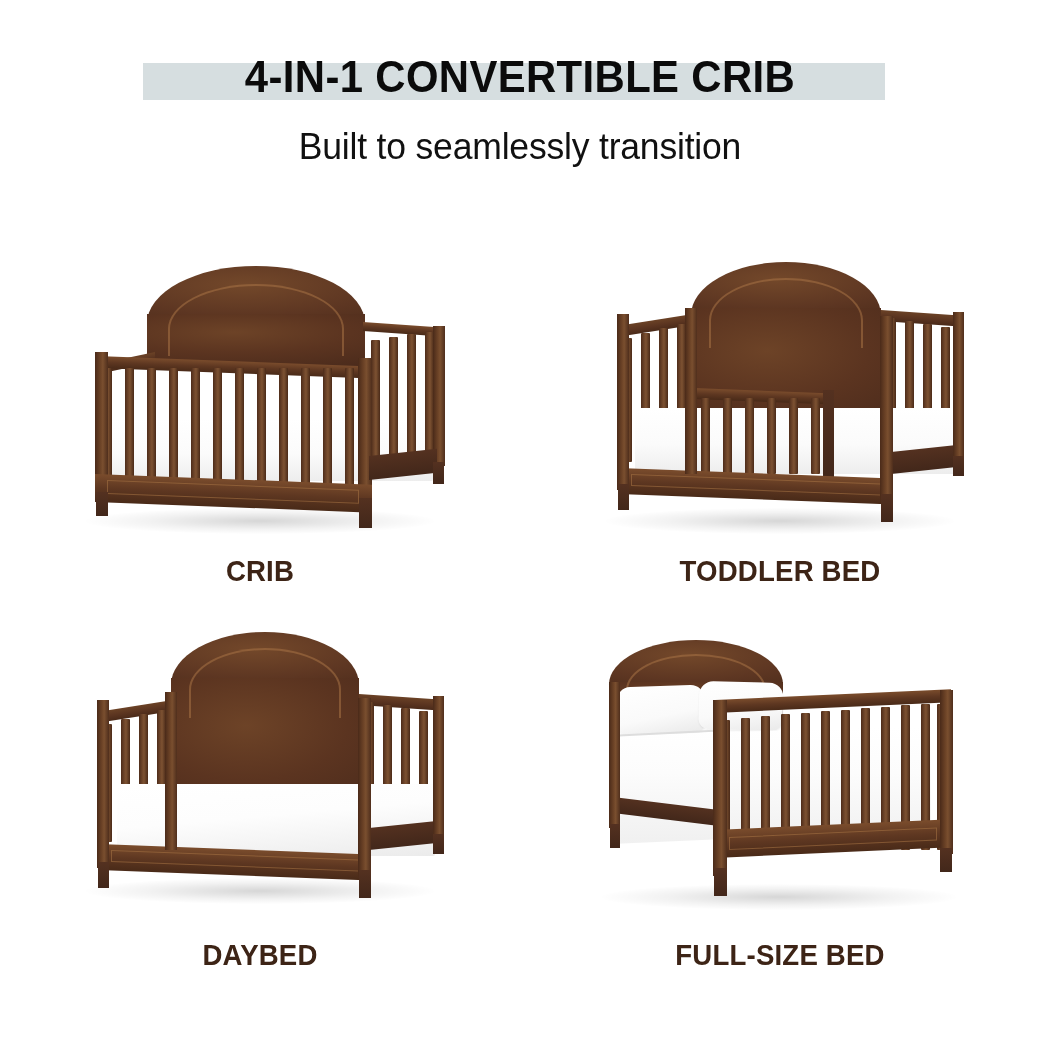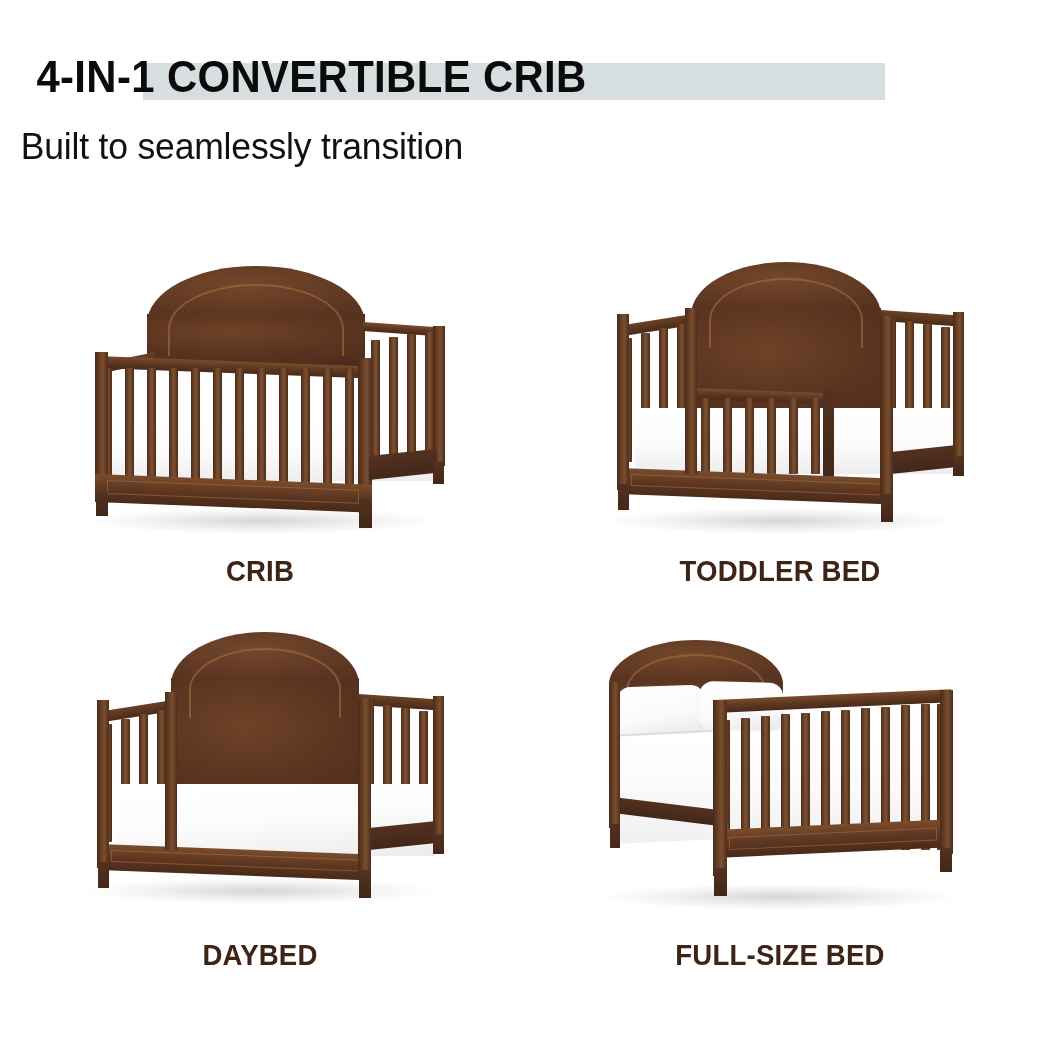--- a/index.html
+++ b/index.html
@@ -19,21 +19,21 @@
     height: 1040px;
     background: #ffffff;
   }
 
   
   .header {
     position: absolute;
     top: 0; left: 0;
     width: 1040px;
     height: 240px;
-    text-align: left;
+    text-align: center;
   }
 
   .title-wrap {
     position: absolute;
     top: 48px;
     left: 0;
     width: 1040px;
     height: 60px;
   }
 

